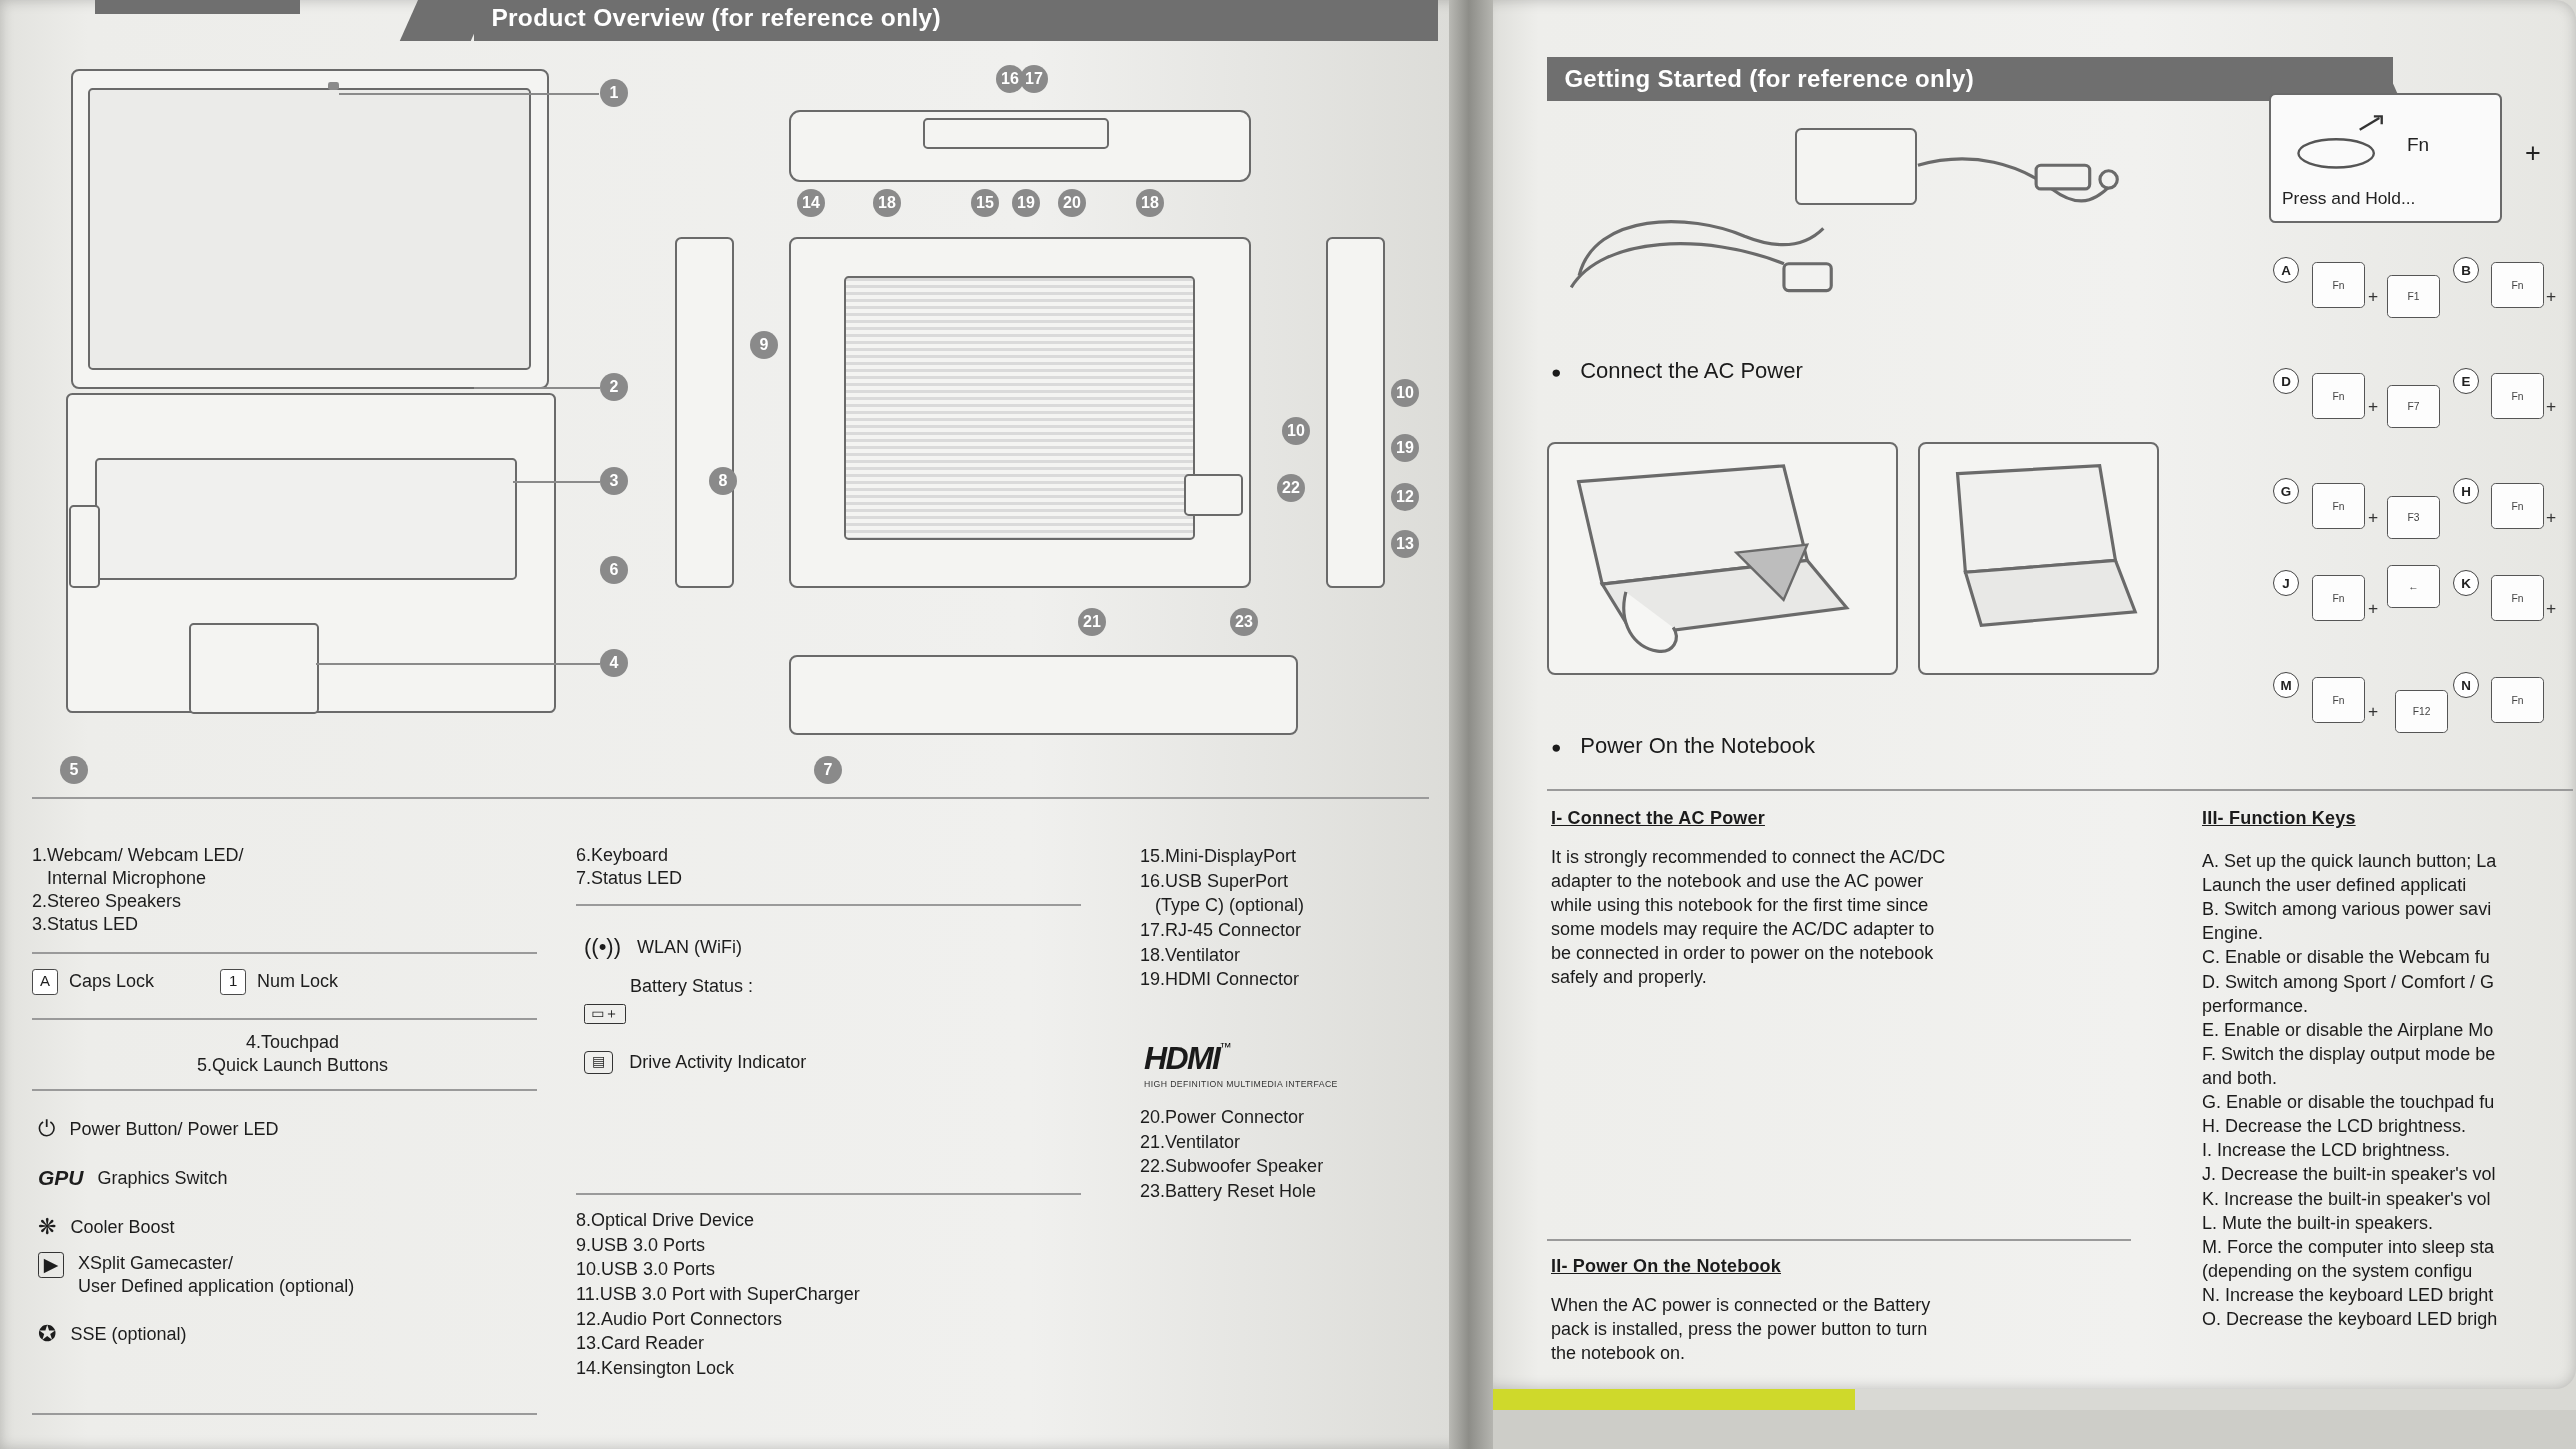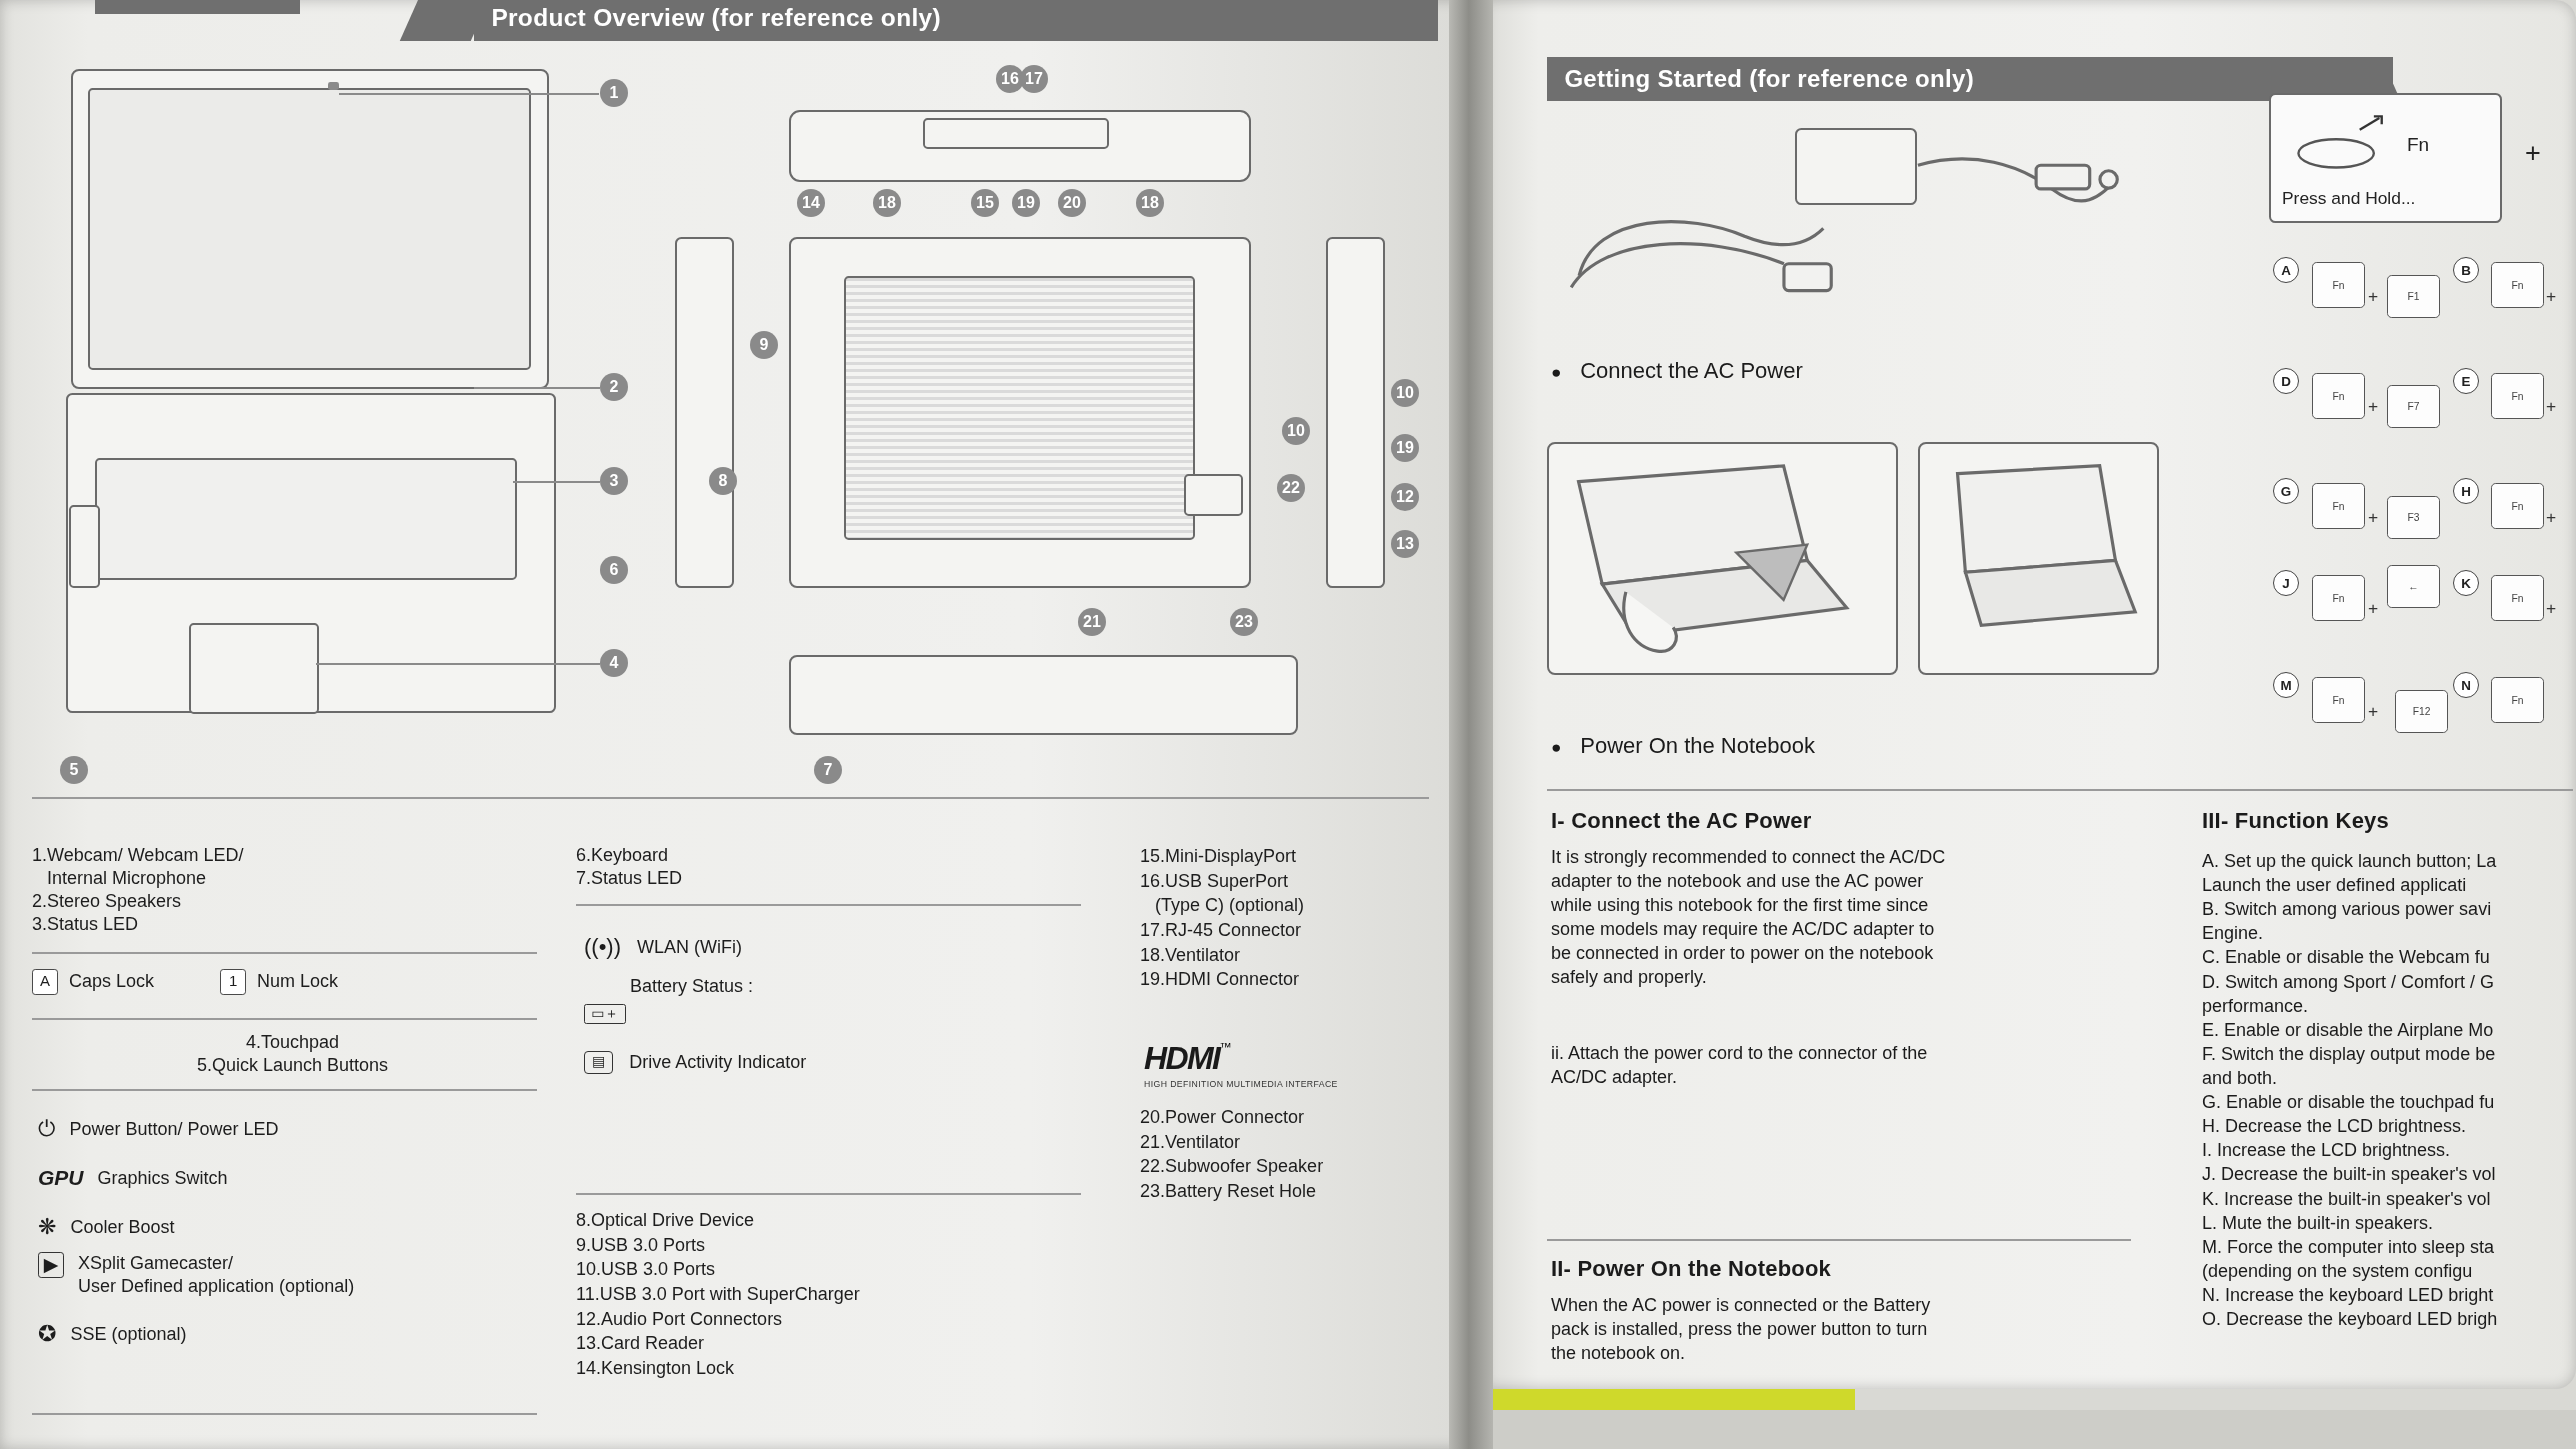--- a/index.html
+++ b/index.html
@@ -91,21 +91,21 @@
   .col .line{white-space:pre;}
   .rule{position:absolute;background:#9a9a9a;height:1.6px;}
   .key-box{
     display:inline-block;border:1.6px solid #4a4a4a;border-radius:3.2px;
     width:24px;height:24px;line-height:22px;text-align:center;
     font-size:15px;vertical-align:middle;background:#fff;
   }
 
   
   .rcol{position:absolute;font-size:18px;color:#1b1b1b;line-height:1.3;}
-  .rhead{font-weight:bold;font-size:22px;letter-spacing:0.2px;}
+  .rhead{font-weight:bold;font-size:18px;letter-spacing:0.2px;text-decoration:underline;}
 
   
   .fnkey{
     position:absolute;border:1.6px solid #555;border-radius:4.7px;background:#fdfdfd;
     display:flex;align-items:center;justify-content:center;font-size:10.3px;color:#444;
   }
   .circ{
     position:absolute;width:24px;height:24px;border-radius:50%;
     border:1.6px solid #444;background:#fff;color:#222;font-weight:bold;font-size:13.4px;
     display:flex;align-items:center;justify-content:center;
@@ -371,22 +371,20 @@
 <div class="rcol rhead" style="left:1551px;top:807px;width:600px;">I- Connect the AC Power</div>
 <div class="rcol" style="left:1551px;top:846px;width:584px;line-height:1.33;">
   <div>It is strongly recommended to connect the AC/DC</div>
   <div>adapter to the notebook and use the AC power</div>
   <div>while using this notebook for the first time since</div>
   <div>some models may require the AC/DC adapter to</div>
   <div>be connected in order to power on the notebook</div>
   <div>safely and properly.</div>
 </div>
 <div class="rcol" style="left:1551px;top:1042px;width:584px;line-height:1.33;">
-  <div style="white-space:pre-line;margin-bottom:4.7px;">ii. Attach the power cord to the connector of the
-    AC/DC adapter.</div>
 </div>
 
 <div class="rule" style="left:1547px;top:1239px;width:584px;"></div>
 
 <div class="rcol rhead" style="left:1551px;top:1255px;width:584px;">II- Power On the Notebook</div>
 <div class="rcol" style="left:1551px;top:1294px;width:584px;line-height:1.33;">
   <div>When the AC power is connected or the Battery</div>
   <div>pack is installed, press the power button to turn</div>
   <div>the notebook on.</div>
 </div>

